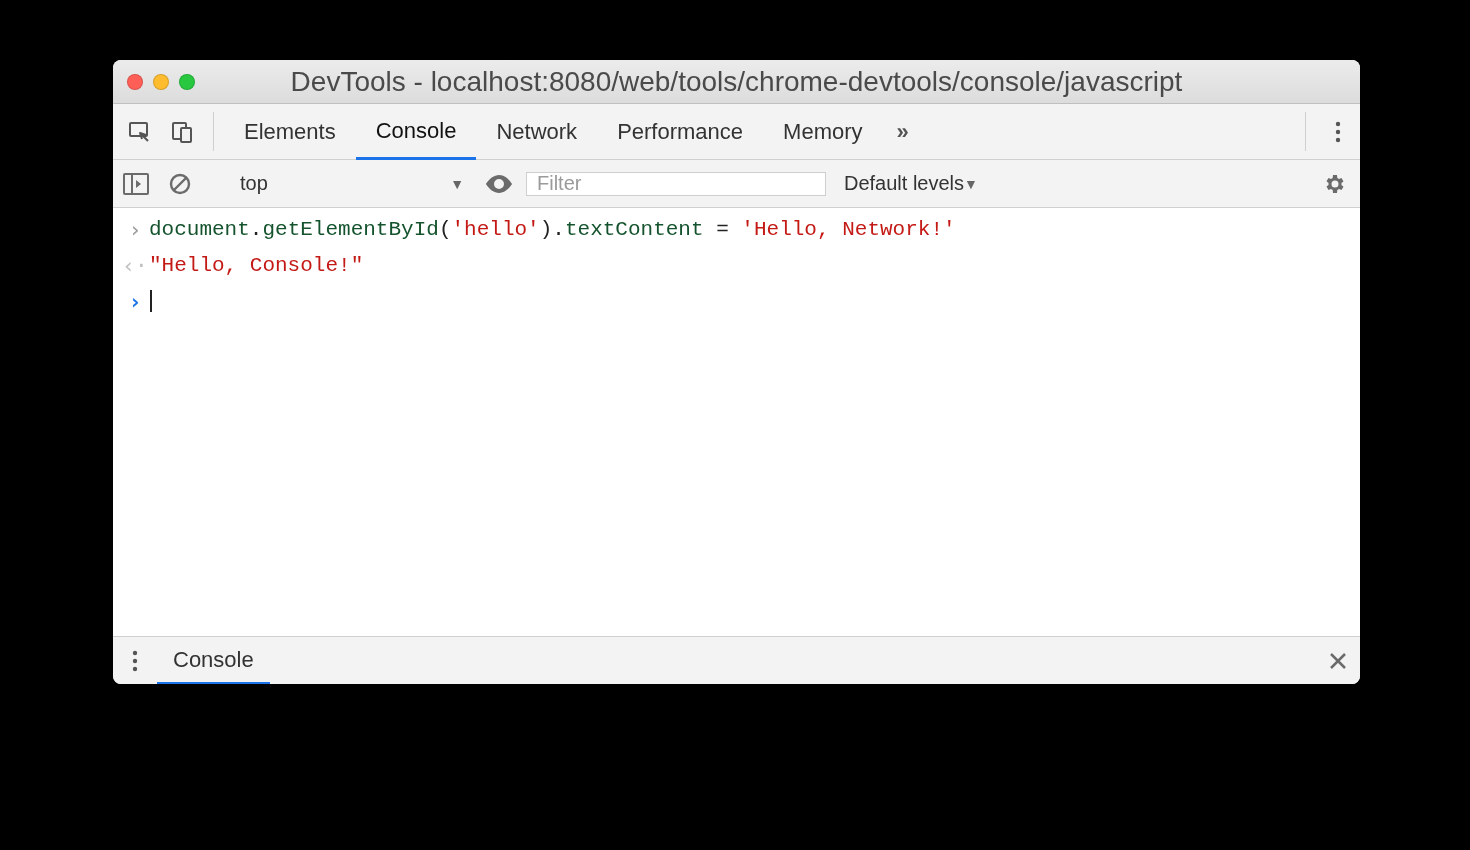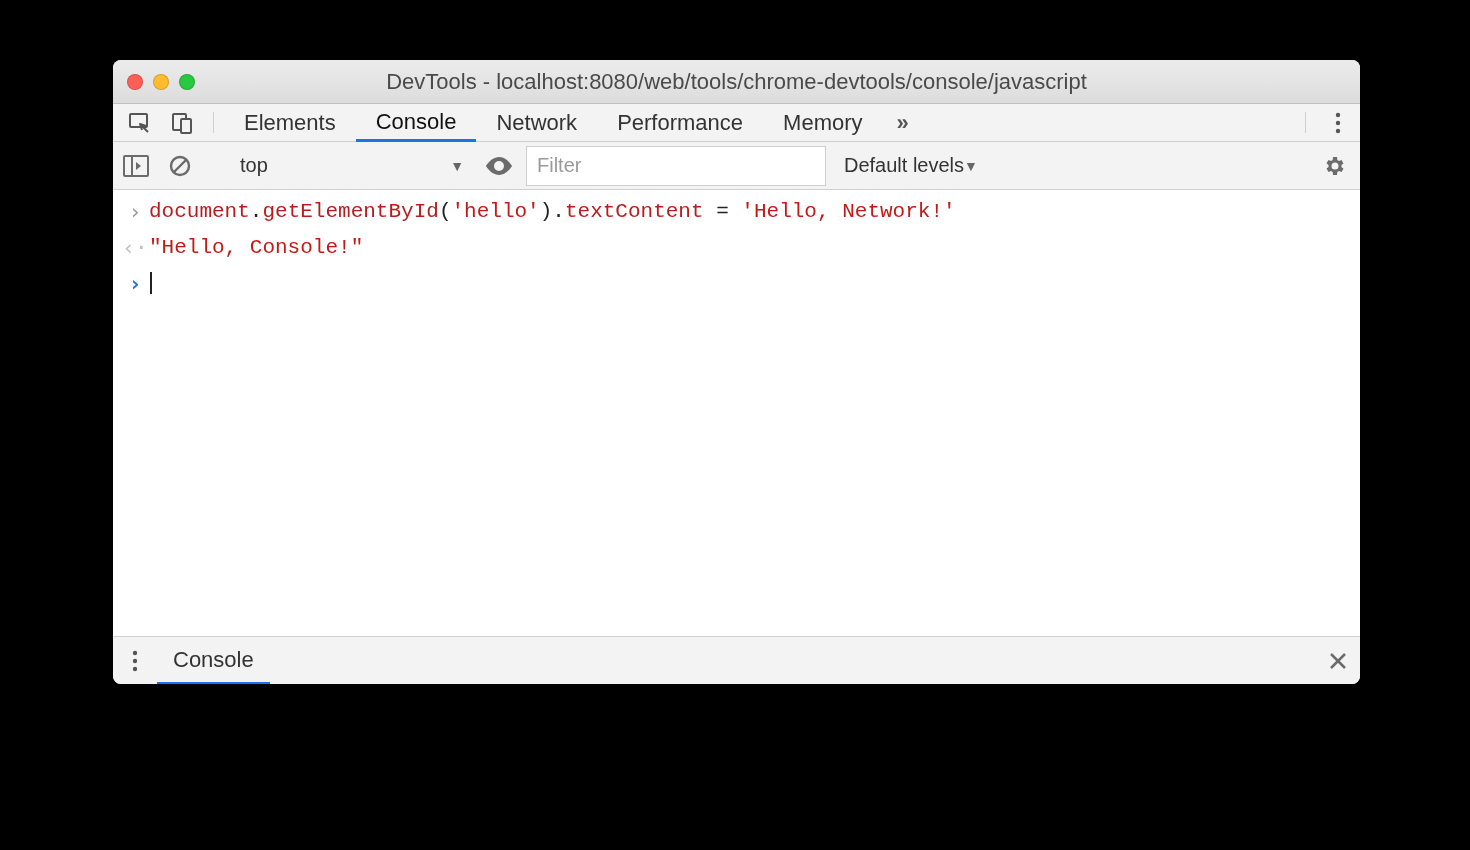--- a/index.html
+++ b/index.html
@@ -23,24 +23,24 @@
     display: flex;
     align-items: center;
     position: relative;
     flex: 0 0 auto;
   }
   .traffic { display: flex; gap: 10px; margin-left: 14px; }
   .dot { width: 16px; height: 16px; border-radius: 50%; border: 1px solid rgba(0,0,0,0.15); }
   .dot.red { background: #ff5f57; }
   .dot.yellow { background: #febc2e; }
   .dot.green { background: #28c840; }
-  .title { position: absolute; left: 0; right: 0; text-align: center; font-size: 22px; color: #4a4a4a; pointer-events: none; }
+  .title { position: absolute; left: 0; right: 0; text-align: center; font-size: 28px; color: #4a4a4a; pointer-events: none; }
   
   .tabsbar {
-    height: 38px;
+    height: 56px;
     background: #f3f3f3;
     border-bottom: 1px solid #d0d0d0;
     display: flex;
     align-items: stretch;
     flex: 0 0 auto;
   }
   .tabsbar .icon-btn { width: 42px; display:flex; align-items:center; justify-content:center; color:#555; }
   .tabsbar .icon-btn:first-child { margin-left: 6px; }
   .divider { width:1px; background:#cfcfcf; margin: 8px 10px; }
   .tab { padding: 0 20px; display:flex; align-items:center; font-size:22px; color:#333; cursor:pointer; }
@@ -63,21 +63,21 @@
   .ctx-select {
     display:flex; align-items:center; justify-content:space-between;
     min-width: 240px; height:36px;
     font-size:20px; color:#333; padding:0 8px;
     cursor:pointer;
   }
   .ctx-select .tri { color:#666; font-size:14px; }
   .eye-btn { width:42px; display:flex; align-items:center; justify-content:center; color:#6b6b6b; }
   .filter-input {
     flex: 0 0 300px;
-    height:40px;
+    height:24px;
     background:#fff;
     border:1px solid #cfcfcf;
     font-size:20px;
     padding: 0 10px;
     color:#ec4899;
   }
   .filter-input::placeholder { color:#9a9a9a; }
   .levels-select {
     display:flex; align-items:center; gap:0;
     font-size:20px; color:#333; padding:0 12px;
@@ -94,21 +94,21 @@
     font-size:21px;
     line-height:34px;
     padding: 4px 0;
     overflow:auto;
   }
   .row { display:flex; align-items:flex-start; padding: 1px 10px 1px 8px; }
   .gutter { width:28px; flex:0 0 28px; text-align:center; color:#9a9a9a; font-family: Menlo, monospace; user-select:none; }
   .gutter.result { color:#c0c0c0; }
   .gutter.prompt-active { color:#1a73e8; font-weight:700; }
   .code { white-space: pre; }
-  .tok-fn { color:#b91c1c; }
+  .tok-fn { color:#14532d; }
   .tok-str { color:#c41a16; }
   .tok-punc { color:#222; }
   .tok-op { color:#222; }
   .tok-ret { color:#c41a16; }
   .cursor-bar {
     display:inline-block; width:1.5px; height:22px; background:#222;
     vertical-align:middle; margin-left:1px;
   }
   
   .drawer {

